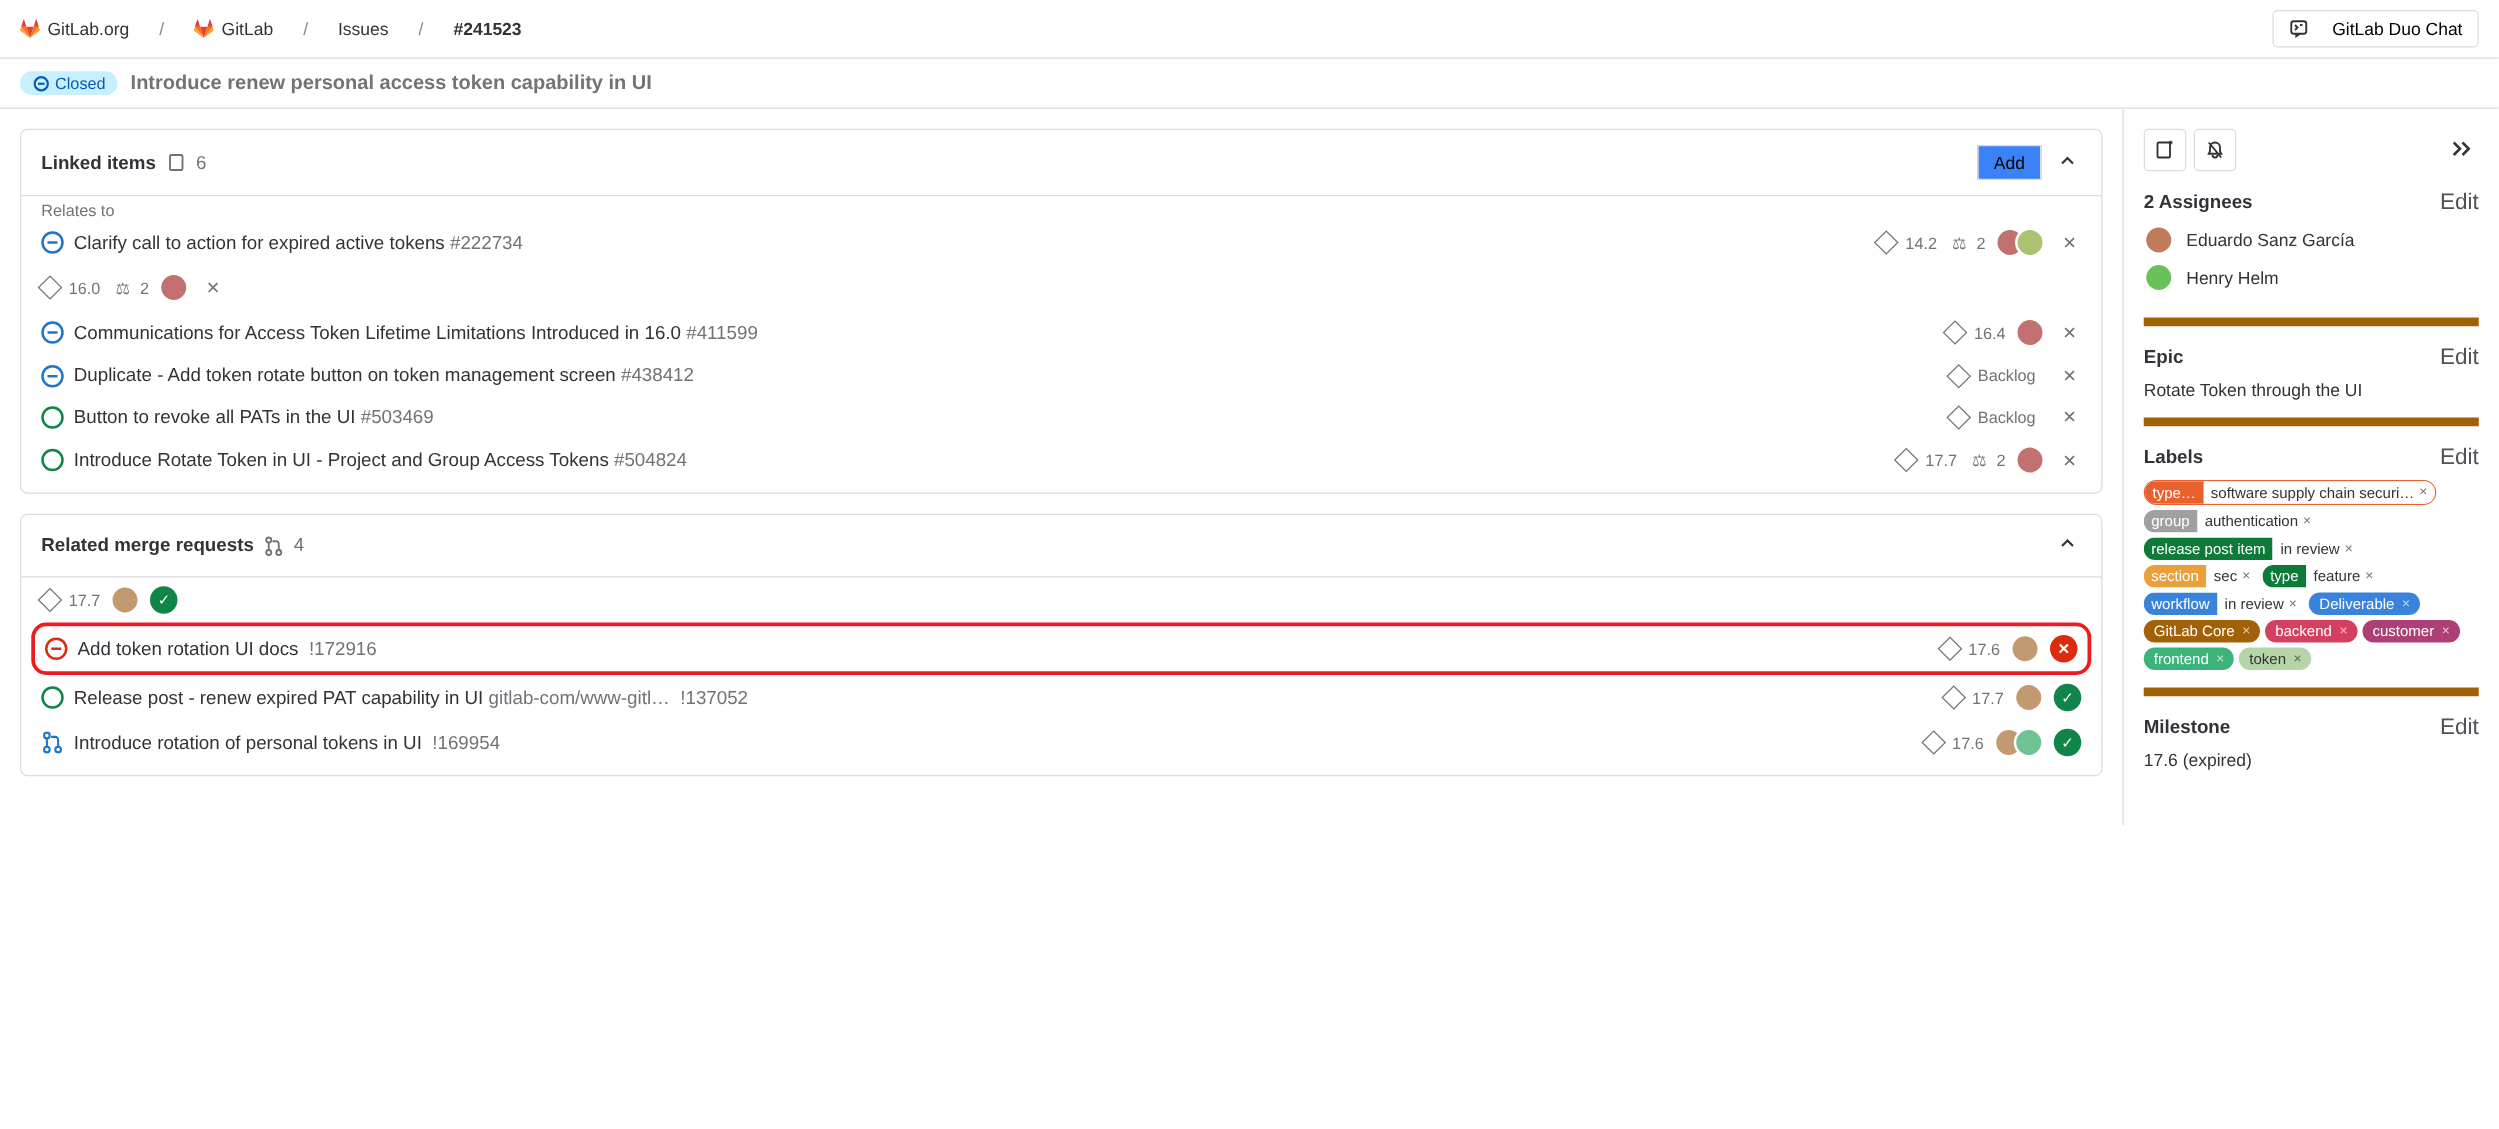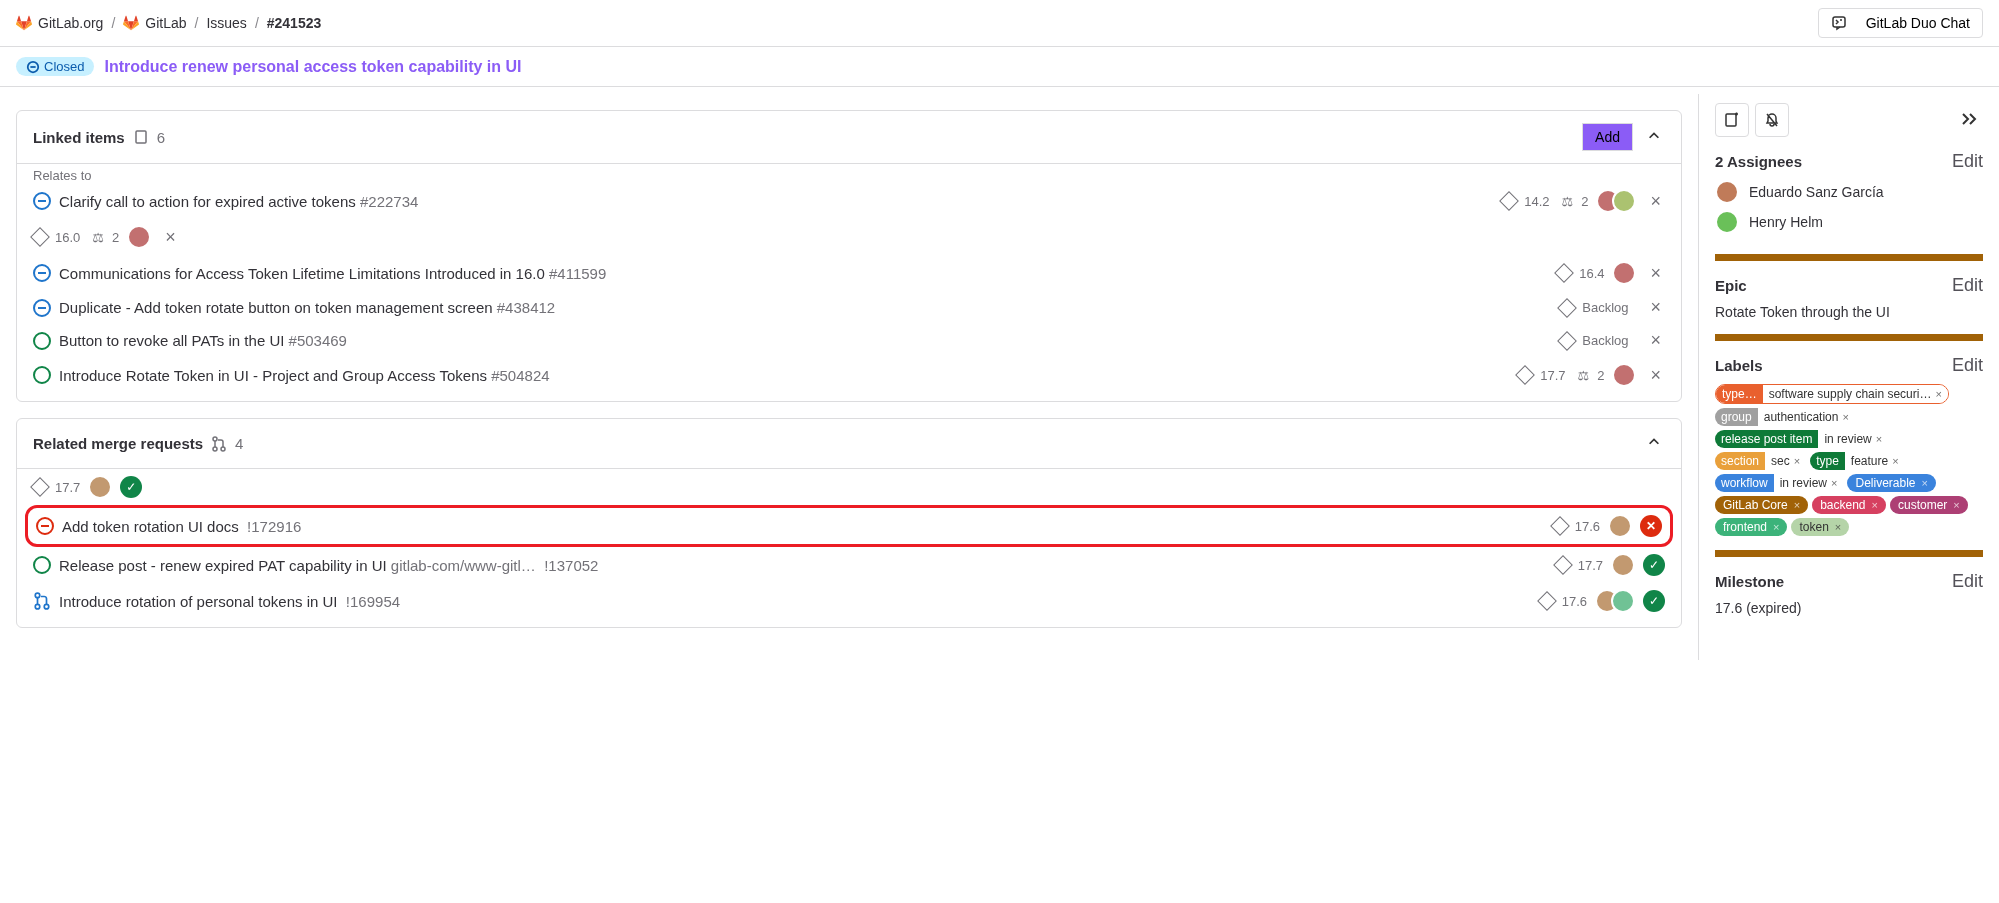--- a/index.html
+++ b/index.html
@@ -1,36 +1,36 @@
 <!DOCTYPE html>
 <html><head>
 <meta charset="utf-8">
 <style>
 * { box-sizing: border-box; margin: 0; padding: 0; }
 body { font-family: -apple-system, BlinkMacSystemFont, "Segoe UI", Helvetica, Arial, sans-serif; font-size: 14px; color: #333238; background: #fff; }
 .topbar { display: flex; align-items: center; justify-content: space-between; padding: 8px 16px; border-bottom: 1px solid #dcdcde; }
-.breadcrumbs { display: flex; align-items: center; gap: 8px; font-size: 14px; color: #333238; text-align: center; }
+.breadcrumbs { display: flex; align-items: center; gap: 24px; font-size: 14px; color: #333238; text-align: center; }
 .breadcrumbs .sep { color: #89888d; }
 .breadcrumbs a { color: #333238; text-decoration: none; }
 .breadcrumbs .logo { display:inline-flex; align-items:center; gap:6px; }
 .tanuki { width:16px; height:16px; display:inline-block; }
 .duo-btn { display:flex; align-items:center; gap:19px; border:1px solid #dcdcde; border-radius:4px; padding:6px 12px; background:#fff; cursor:pointer; font-size:14px; }
 .header-row { display:flex; align-items:center; gap:10px; padding:10px 16px; border-bottom:1px solid #dcdcde; }
 .status-badge { display:inline-flex; align-items:center; gap:4px; background:#c7f0ff; color:#0b5cad; border-radius:12px; padding:2px 10px; font-size:13px; font-weight:500; }
 .status-badge svg { width:14px;height:14px; }
-.issue-title { font-size:16px; font-weight:600; color:#8b5cf6; }
-.layout { display:flex;align-items:flex-end; }
+.issue-title { font-size:16px; font-weight:600; color:#737373; }
+.layout { display:flex; }
 .main-col { flex:1; padding:16px; border-right:1px solid #dcdcde; }
 .sidebar { width:300px; padding:16px; }
 .panel { border:1px solid #dcdcde; border-radius:6px; margin-bottom:16px; }
 .panel-header { display:flex; align-items:center; justify-content:space-between; padding:12px 16px; border-bottom:1px solid #dcdcde; }
 .panel-title { display:flex; align-items:center; gap:8px; font-weight:600; font-size:15px; }
 .panel-title .count { color:#737278; font-weight:400; }
 .panel-actions { display:flex; align-items:center; gap:10px; }
-.add-btn { border:1px solid #dcdcde; background:#8b5cf6; border-radius:0; padding:5px 12px; font-size:14px; cursor:pointer; }
+.add-btn { border:1px solid #dcdcde; background:#3b82f6; border-radius:0; padding:5px 12px; font-size:14px; cursor:pointer; }
 .chevron-btn { border:none; background:none; cursor:pointer; padding:4px; }
 .relates { padding:4px 16px 0 16px; color:#737278; font-size:13px; }
 .item-row { display:flex; align-items:center; padding:6px 16px; gap:10px; }
 .item-left { display:flex; align-items:center; gap:8px; flex:1; min-width:0; }
 .item-title { font-size:15px; color:#333238; white-space:nowrap; overflow:hidden; text-overflow:ellipsis; }
 .item-ref { color:#737278; }
 .item-meta { display:flex; align-items:center; gap:8px; color:#737278; font-size:13px; }
 .avatar-stack { display:flex; }
 .avatar { width:24px; height:24px; border-radius:50%; background:#ddd; border:2px solid #fff; margin-left:-8px; display:inline-block; }
 .avatar:first-child { margin-left:0; }

